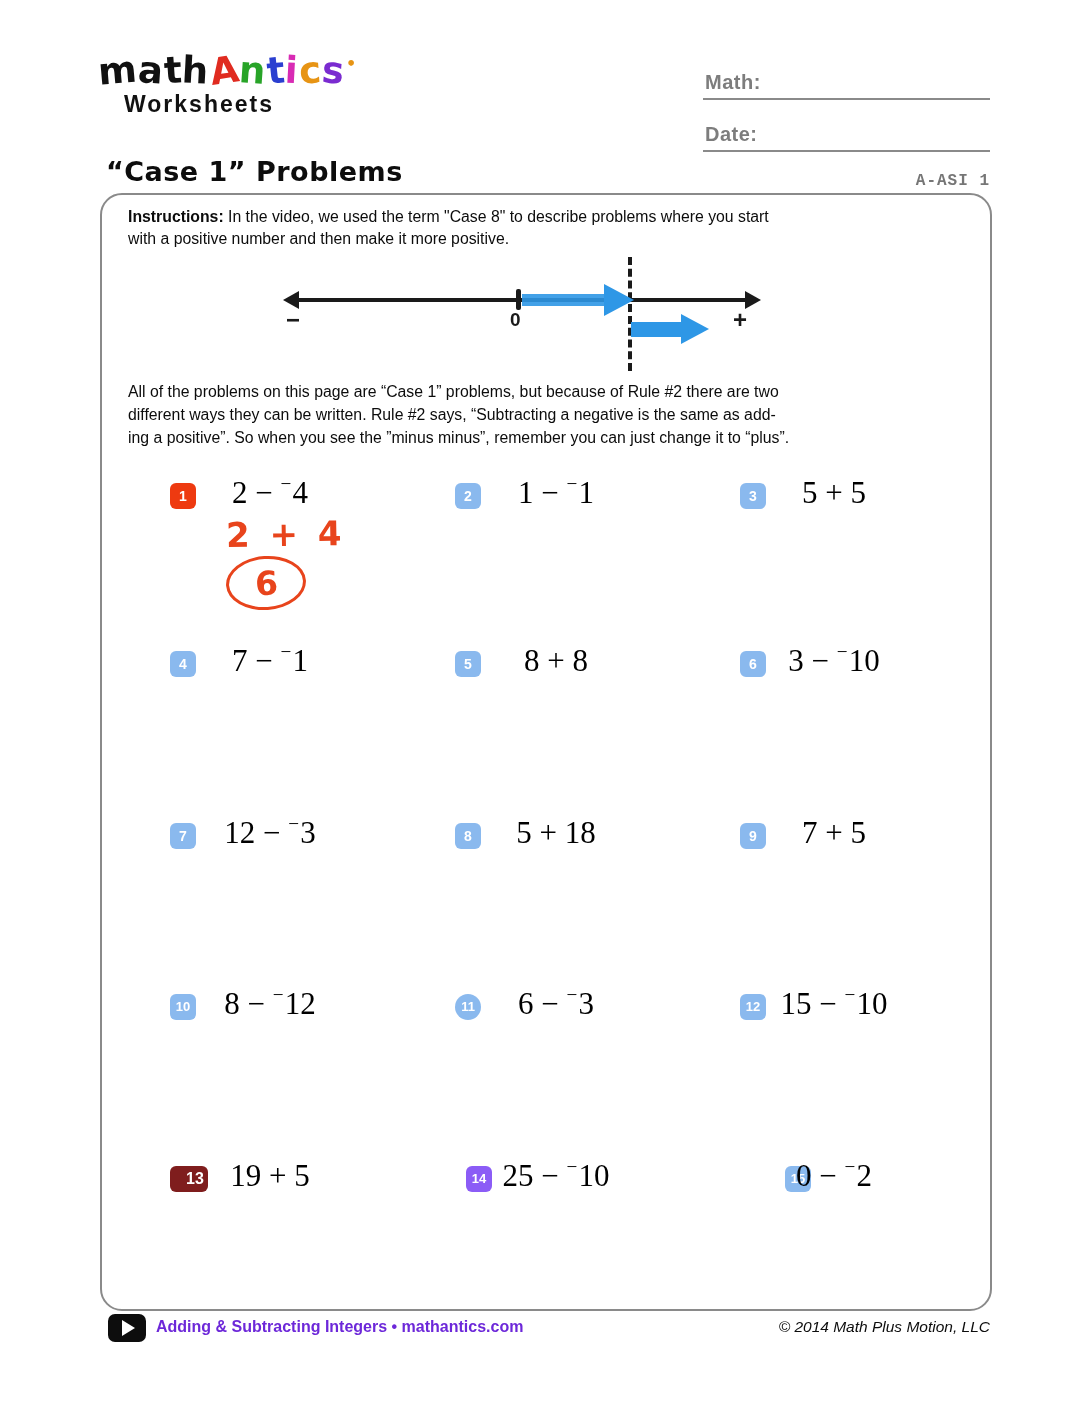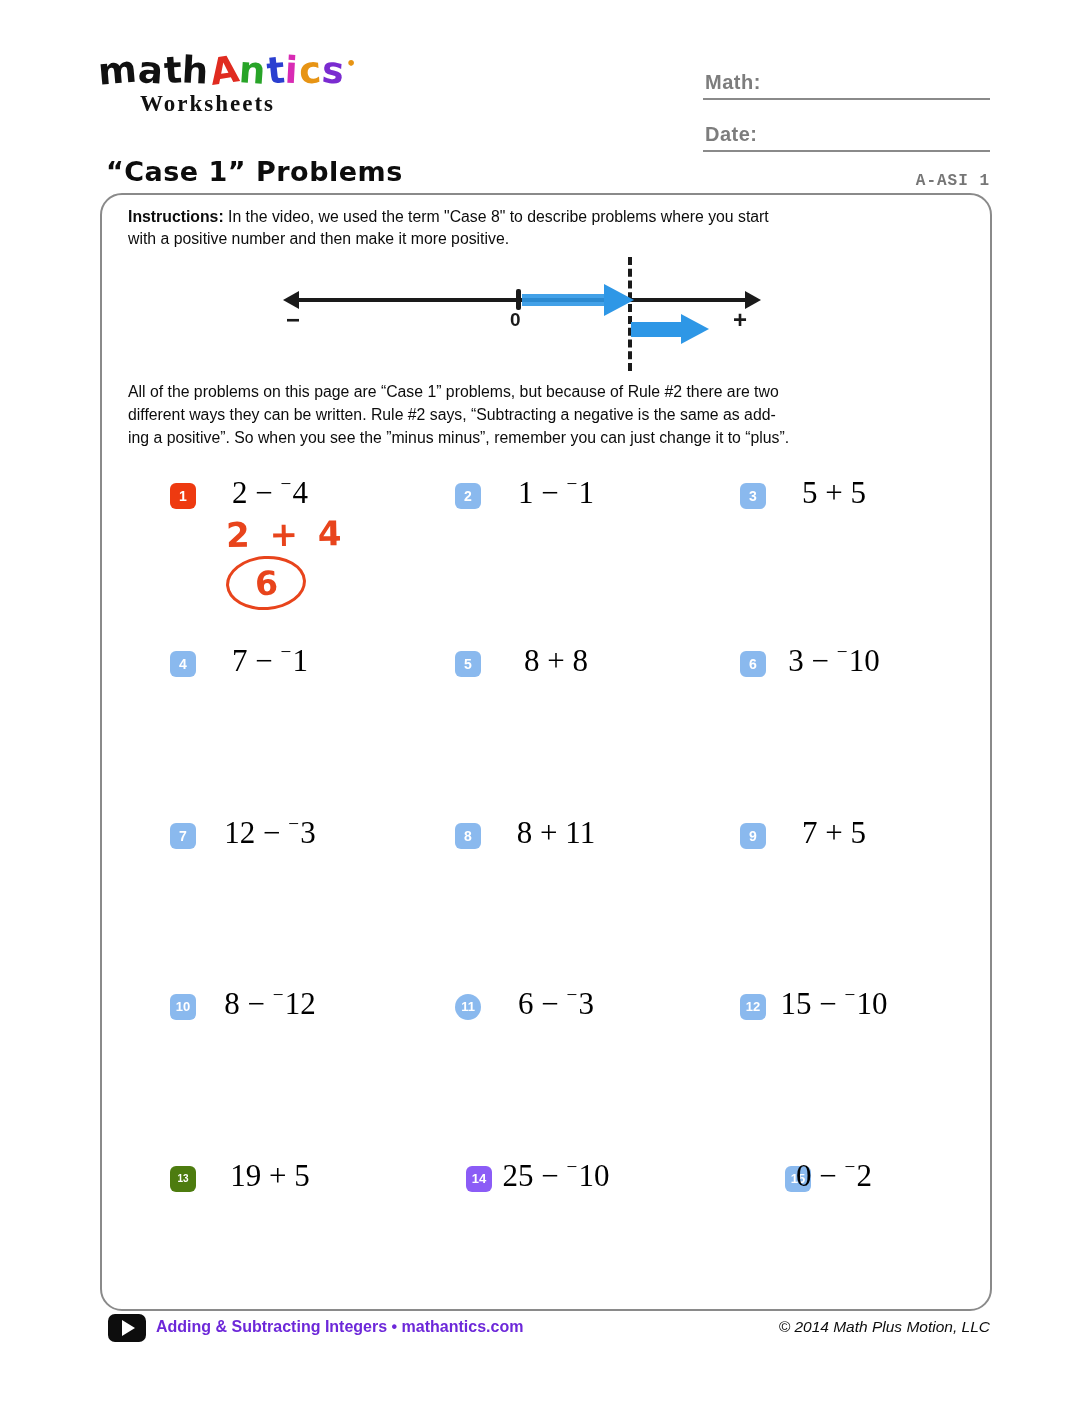--- a/index.html
+++ b/index.html
@@ -3,21 +3,21 @@
 <meta charset="utf-8">
 <style>
   html,body{margin:0;padding:0;background:#fff;}
   #page{position:relative;width:1088px;height:1408px;background:#ffffff;overflow:hidden;
         font-family:"Liberation Sans",sans-serif;color:#111;}
 
   
   .logo{position:absolute;left:98px;top:52px;width:260px;}
   .logo-line1{font-family:"DejaVu Sans",sans-serif;font-weight:bold;font-size:37px;letter-spacing:1px;line-height:1;}
   .logo-line1 span{display:inline-block;}
-  .logo-sub{font-family:Liberation Serif, serif;font-weight:bold;font-size:23px;margin-top:2px;margin-left:42px;letter-spacing:2px;}
+  .logo-sub{font-family:Liberation Sans, sans-serif;font-weight:bold;font-size:23px;margin-top:2px;margin-left:26px;letter-spacing:2px;}
   .reg-dot{font-size:16px;vertical-align:14px;margin-left:1px;}
 
   
   .fields{position:absolute;left:703px;top:56px;width:287px;}
   .field-row{position:relative;height:42px;border-bottom:2px solid #8a8a8a;margin-bottom:8px;}
   .field-label{position:absolute;left:2px;bottom:4px;font-weight:bold;font-size:20px;color:#7d7d7d;letter-spacing:.5px;}
 
   
   .page-title{position:absolute;left:106px;top:156px;font-family:"DejaVu Sans",sans-serif;
               font-weight:bold;font-size:27px;letter-spacing:.5px;color:#0d0d0d;}
@@ -134,30 +134,30 @@
       <div class="expr" style="left: 719px; top: 475px;">5 + 5</div>
       <div class="badge" style="left: 170px; top: 651px; background: rgb(138, 185, 238);">4</div>
       <div class="expr" style="left: 155px; top: 643px;">7 − <sup class="negsup">−</sup>1</div>
       <div class="badge" style="left: 455px; top: 651px; background: rgb(138, 185, 238);">5</div>
       <div class="expr" style="left: 441px; top: 643px;">8 + 8</div>
       <div class="badge" style="left: 740px; top: 651px; background: rgb(138, 185, 238);">6</div>
       <div class="expr" style="left: 719px; top: 643px;">3 − <sup class="negsup">−</sup>10</div>
       <div class="badge" style="left: 170px; top: 823px; background: rgb(138, 185, 238);">7</div>
       <div class="expr" style="left: 155px; top: 815px;">12 − <sup class="negsup">−</sup>3</div>
       <div class="badge" style="left: 455px; top: 823px; background: rgb(138, 185, 238);">8</div>
-      <div class="expr" style="left: 441px; top: 815px;">8 + 11</div>
+      <div class="expr" style="left: 441px; top: 815px;">5 + 18</div>
       <div class="badge" style="left: 740px; top: 823px; background: rgb(138, 185, 238);">9</div>
       <div class="expr" style="left: 719px; top: 815px;">7 + 5</div>
       <div class="badge" style="left: 170px; top: 994px; background: rgb(138, 185, 238); font-size: 13px;">10</div>
       <div class="expr" style="left: 155px; top: 986px;">8 − <sup class="negsup">−</sup>12</div>
       <div class="badge" style="left: 455px; top: 994px; background: rgb(138, 185, 238); font-size: 13px; border-radius: 13px;">11</div>
       <div class="expr" style="left: 441px; top: 986px;">6 − <sup class="negsup">−</sup>3</div>
       <div class="badge" style="left: 740px; top: 994px; background: rgb(138, 185, 238); font-size: 13px;">12</div>
       <div class="expr" style="left: 719px; top: 986px;">15 − <sup class="negsup">−</sup>10</div>
-      <div class="badge" style="left: 170px; top: 1166px; background: #4d7c0f; font-size: 10px;">13</div>
+      <div class="badge" style="left: 170px; top: 1166px; background: #7f1d1d; font-size: 16px; padding-left: 12px;">13</div>
       <div class="expr" style="left: 155px; top: 1158px;">19 + 5</div>
       <div class="badge" style="left: 466px; top: 1166px; background: #8b5cf6; font-size: 13px;">14</div>
       <div class="expr" style="left: 441px; top: 1158px;">25 − <sup class="negsup">−</sup>10</div>
       <div class="badge" style="left: 740px; top: 1166px; background: rgb(138, 185, 238); font-size: 13px; margin-left: 45px;">15</div>
       <div class="expr" style="left: 719px; top: 1158px;">0 − <sup class="negsup">−</sup>2</div>
     </div>
 
   <div class="hand-work" style="color: rgb(232, 68, 28);">2 + 4</div>
   <div class="hand-circle" style="border-color: rgb(232, 68, 28);">
     <span class="hand-result" style="color: rgb(232, 68, 28);">6</span>

